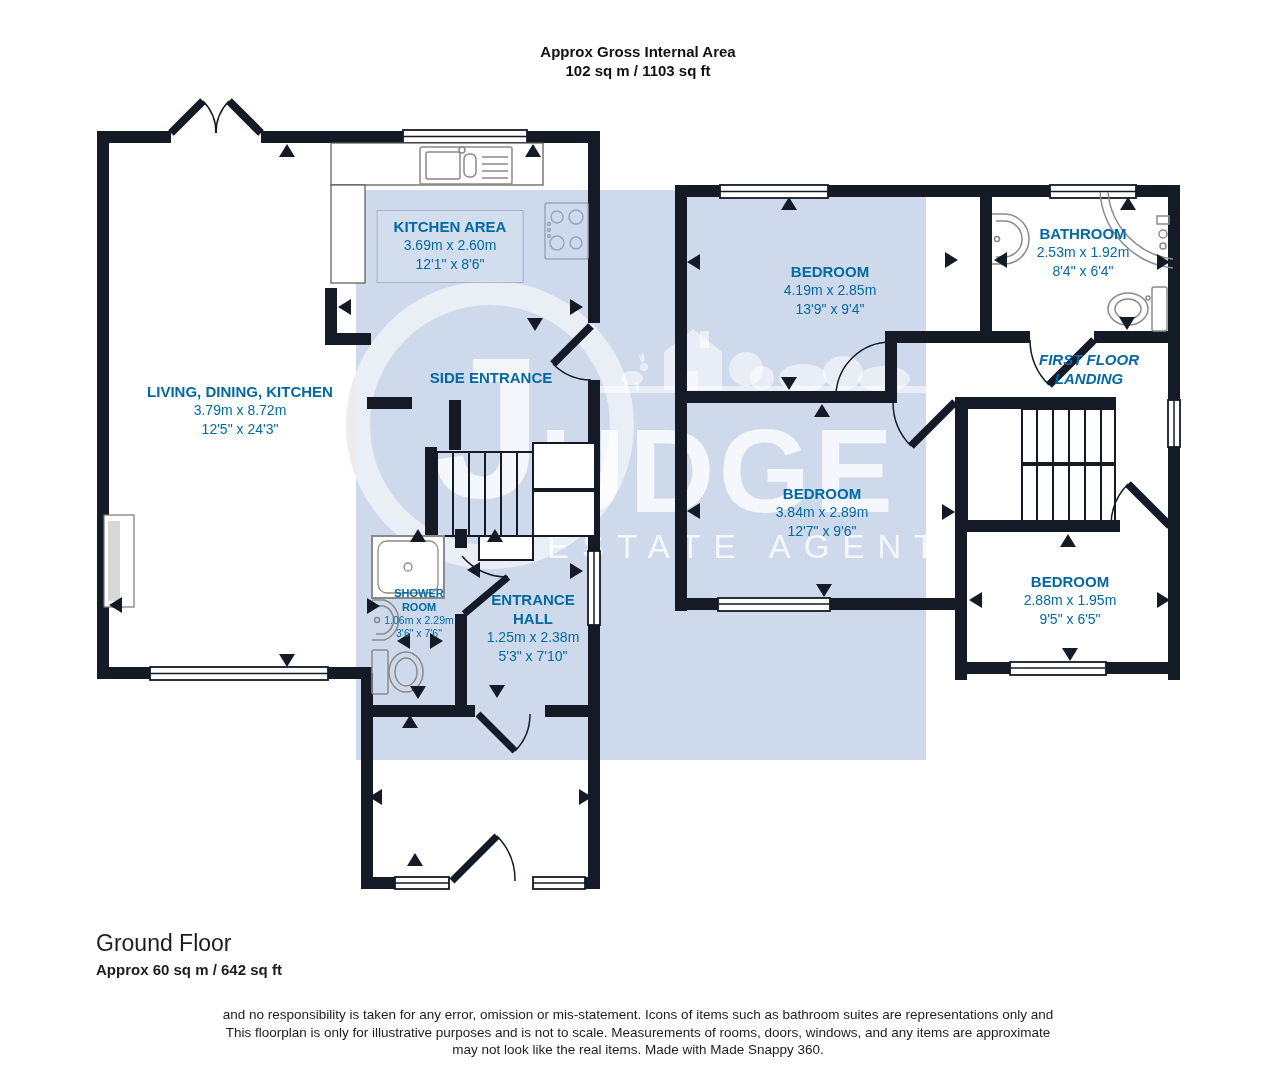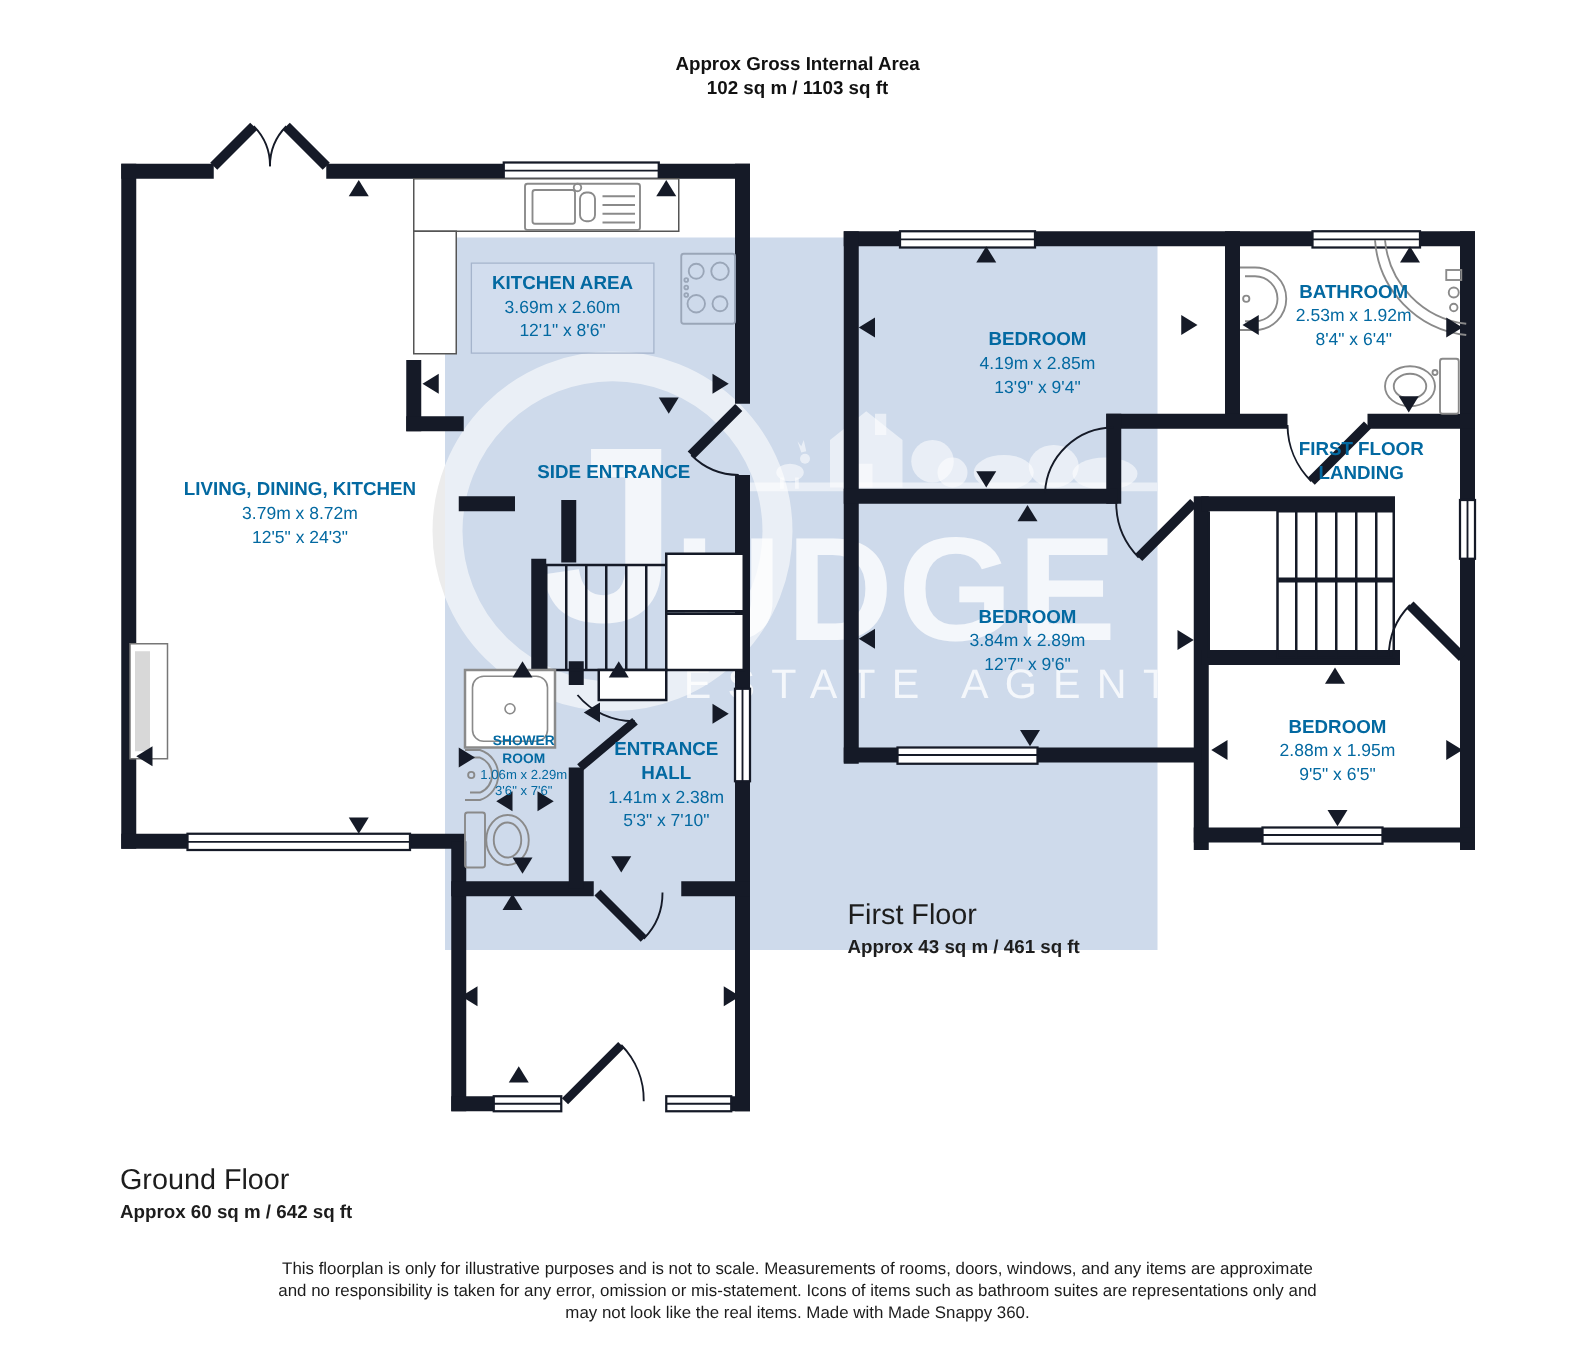--- a/index.html
+++ b/index.html
@@ -345,62 +345,58 @@
   </div>
 
   <div class="room-label small" style="left:419px;top:586px;">
     <div class="rn wrap" style="width:70px;">SHOWER ROOM</div>
     <div class="rd">1.06m x 2.29m</div>
     <div class="rd">3'6" x 7'6"</div>
   </div>
 
   <div class="room-label" style="left:533px;top:590px;">
     <div class="rn wrap" style="width:120px;">ENTRANCE HALL</div>
-    <div class="rd">1.41m x 2.38m</div>
+    <div class="rd">1.25m x 2.38m</div>
     <div class="rd">5'3" x 7'10"</div>
   </div>
 
 
   <div class="room-label" style="left:830px;top:262px;">
     <div class="rn">BEDROOM</div>
     <div class="rd">4.19m x 2.85m</div>
     <div class="rd">13'9" x 9'4"</div>
   </div>
 
   <div class="room-label" style="left:1083px;top:224px;">
     <div class="rn">BATHROOM</div>
     <div class="rd">2.53m x 1.92m</div>
     <div class="rd">8'4" x 6'4"</div>
   </div>
 
   <div class="room-label" style="left:1089px;top:350px;">
-    <div class="rn wrap" style="width:125px;">FIRST FLOOR LANDING</div>
+    <div class="rn wrap" style="width:125px;font-style:italic;">FIRST FLOOR LANDING</div>
   </div>
 
   <div class="room-label" style="left:822px;top:484px;">
     <div class="rn">BEDROOM</div>
     <div class="rd">3.84m x 2.89m</div>
     <div class="rd">12'7" x 9'6"</div>
   </div>
 
   <div class="room-label" style="left:1070px;top:572px;">
     <div class="rn">BEDROOM</div>
     <div class="rd">2.88m x 1.95m</div>
     <div class="rd">9'5" x 6'5"</div>
   </div>
 
-  <div class="floor-label" style="left:678px;top:718px;">
-    <div class="floor-title">First Floor</div>
-    <div class="floor-area">Approx 43 sq m / 461 sq ft</div>
-  </div>
 
   <div class="floor-label" style="left:96px;top:930px;">
     <div class="floor-title">Ground Floor</div>
     <div class="floor-area">Approx 60 sq m / 642 sq ft</div>
   </div>
 
   <div class="disclaimer">
+    <div>and no responsibility is taken for any error, omission or mis-statement. Icons of items such as bathroom suites are representations only and</div>
     <div>This floorplan is only for illustrative purposes and is not to scale. Measurements of rooms, doors, windows, and any items are approximate</div>
-    <div>and no responsibility is taken for any error, omission or mis-statement. Icons of items such as bathroom suites are representations only and</div>
     <div>may not look like the real items. Made with Made Snappy 360.</div>
   </div>
 
 </div>
 
 </body></html>

